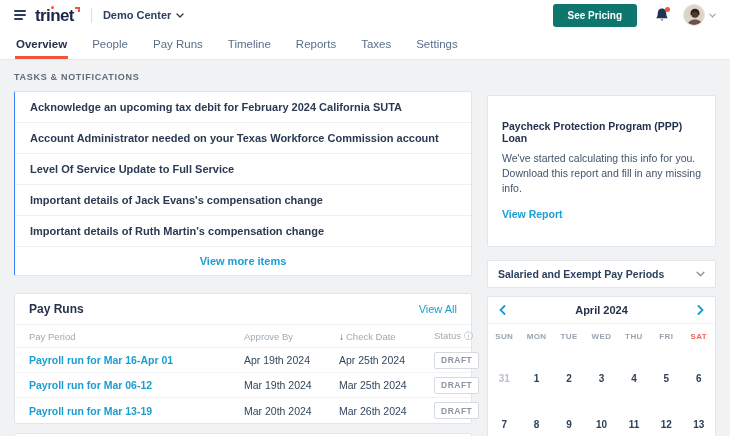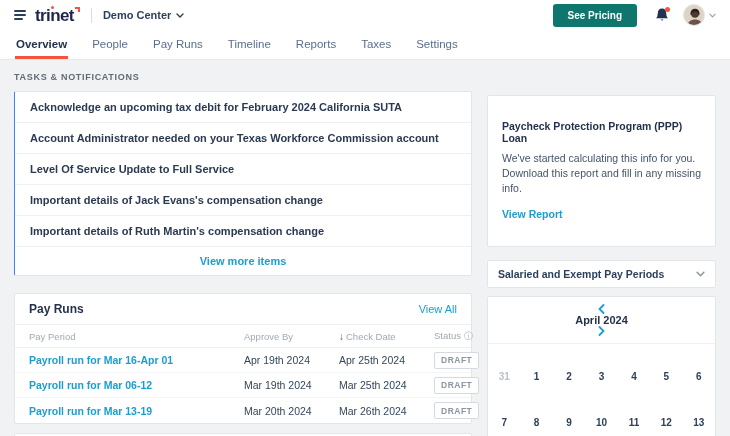--- a/index.html
+++ b/index.html
@@ -62,21 +62,21 @@
 
   
   .ppp-card { margin-top:26px; padding:24px 14px; }
   .ppp-title { font-size:10.5px; font-weight:700; color:#24324c; }
   .ppp-body { font-size:10.5px; color:#44546a; line-height:1.45; margin:7px 0 7px; }
   .ppp-link { font-size:10.5px; font-weight:600; }
 
   .selector { margin-top:13px; display:flex; justify-content:space-between; align-items:center; padding:7px 10px; font-size:10.5px; font-weight:600; color:#2b3f5c; cursor:pointer; }
 
   .cal-card { margin-top:8px; padding-bottom:2px; }
-  .cal-nav { display:flex; justify-content:space-between; align-items:center; padding:7px 11px; border-bottom:1px solid #eef0f2;flex-direction:column; }
+  .cal-nav { display:flex; justify-content:space-between; align-items:center; padding:7px 11px; border-bottom:1px solid #eef0f2; }
   .cal-month { font-size:11px; font-weight:700; color:#24324c; }
   .cal-arrow { cursor:pointer; display:flex; align-items:center; }
   .cal-dow { display:grid; grid-template-columns:repeat(7,1fr); padding:8px 0 5px; }
   .dow { text-align:center; font-size:8px; font-weight:600; letter-spacing:.4px; color:#9aa4b0; }
   .dow.sat { color:#f0685d; }
   .cal-week { display:grid; grid-template-columns:repeat(7,1fr); height:26px;margin-top:20px; }
   .day { position:relative; display:flex; align-items:center; justify-content:center; font-size:10px; font-weight:600; color:#2e4159; cursor:pointer; }
   .day.muted { color:#b9c2cc; }
   .day.red { color:#f0685d; }
   .day.hl1 { background:#e2f1f6; }
@@ -215,20 +215,29 @@
               <path d="M5.5 1L1.5 5l4 4" fill="none" stroke="#1a9ed1" stroke-width="1.8" stroke-linecap="round"></path>
             </svg>
         </span>
         <span class="cal-month">April 2024</span>
         <span class="cal-arrow">
           <svg width="7" height="10" viewBox="0 0 7 10">
               <path d="M1.5 1l4 4-4 4" fill="none" stroke="#1a9ed1" stroke-width="1.8" stroke-linecap="round"></path>
             </svg>
         </span>
       </div>
+      <div class="cal-dow">
+          <div class="dow">SUN</div>
+          <div class="dow">MON</div>
+          <div class="dow">TUE</div>
+          <div class="dow">WED</div>
+          <div class="dow">THU</div>
+          <div class="dow">FRI</div>
+          <div class="dow sat">SAT</div>
+        </div>
       <div>
           <div class="cal-week">
             <div class="day muted">31</div>
             <div class="day">1</div>
             <div class="day">2</div>
             <div class="day">3</div>
             <div class="day">4</div>
             <div class="day">5</div>
             <div class="day">6</div>
           </div>

